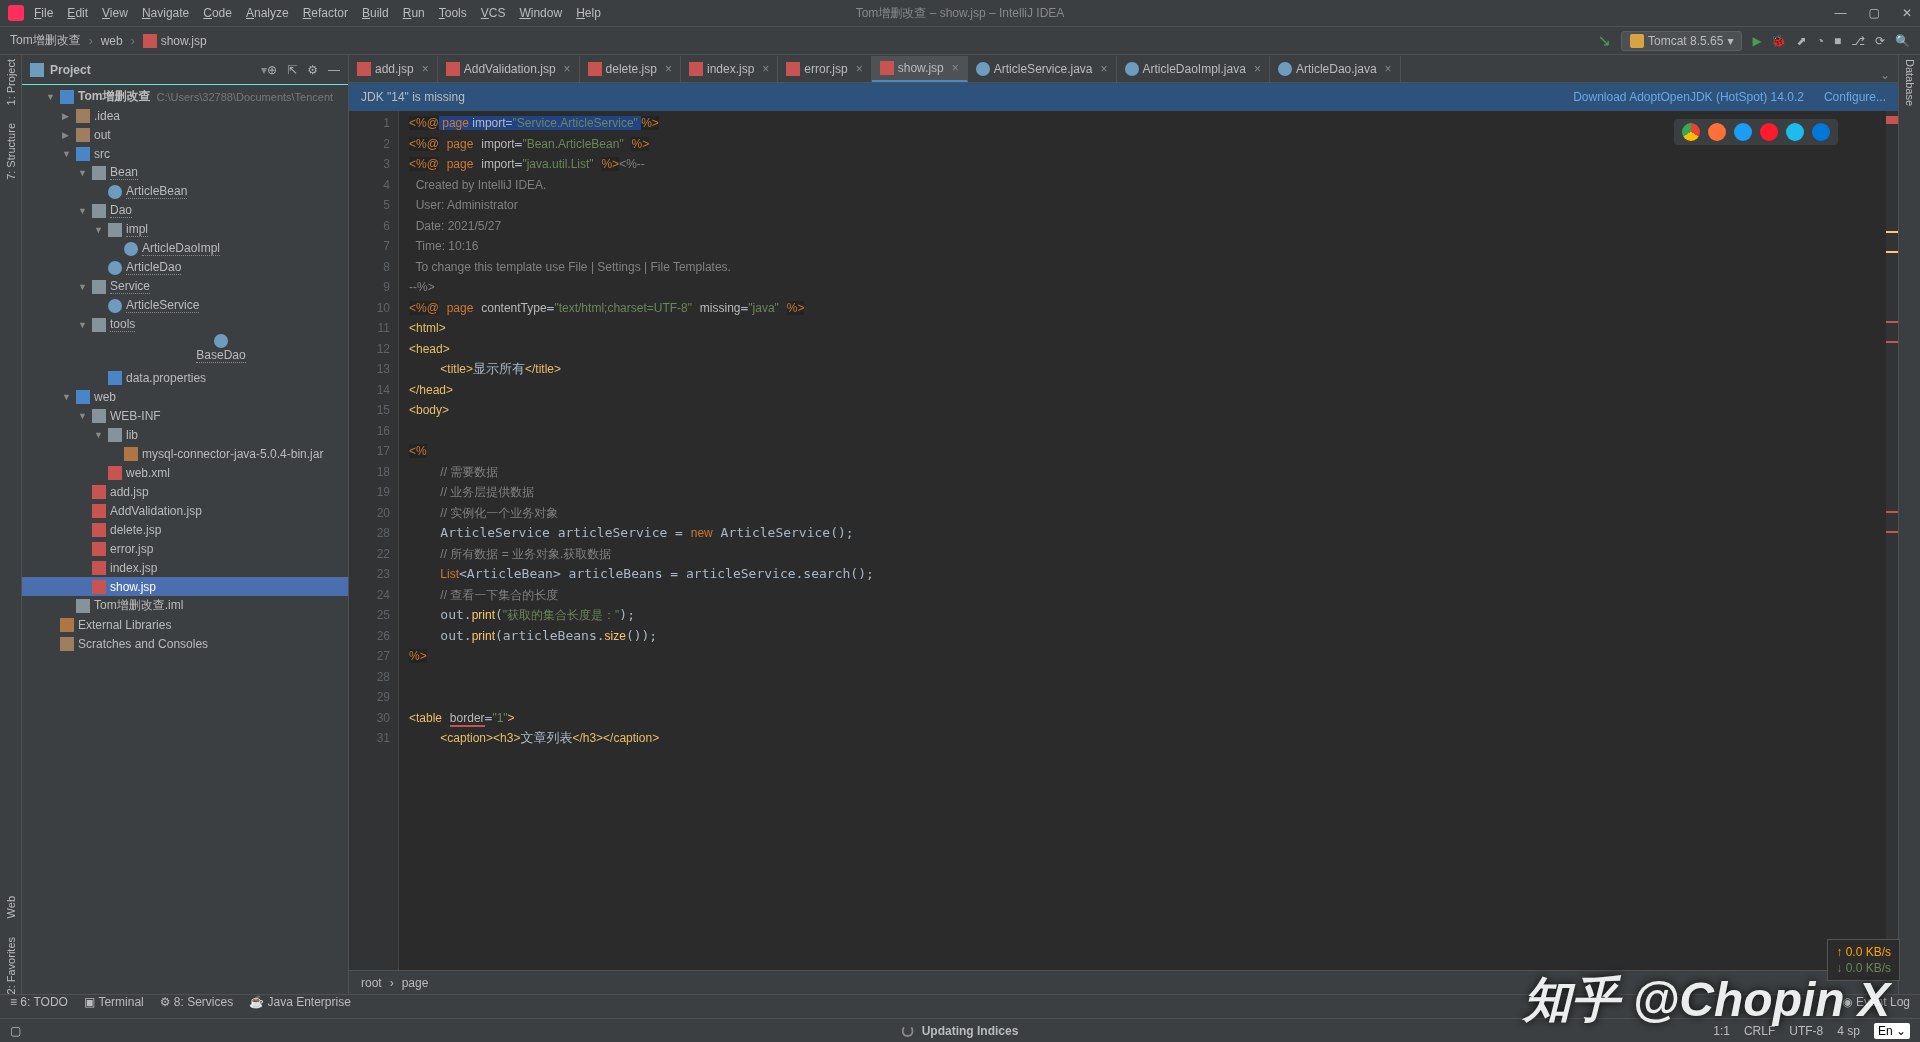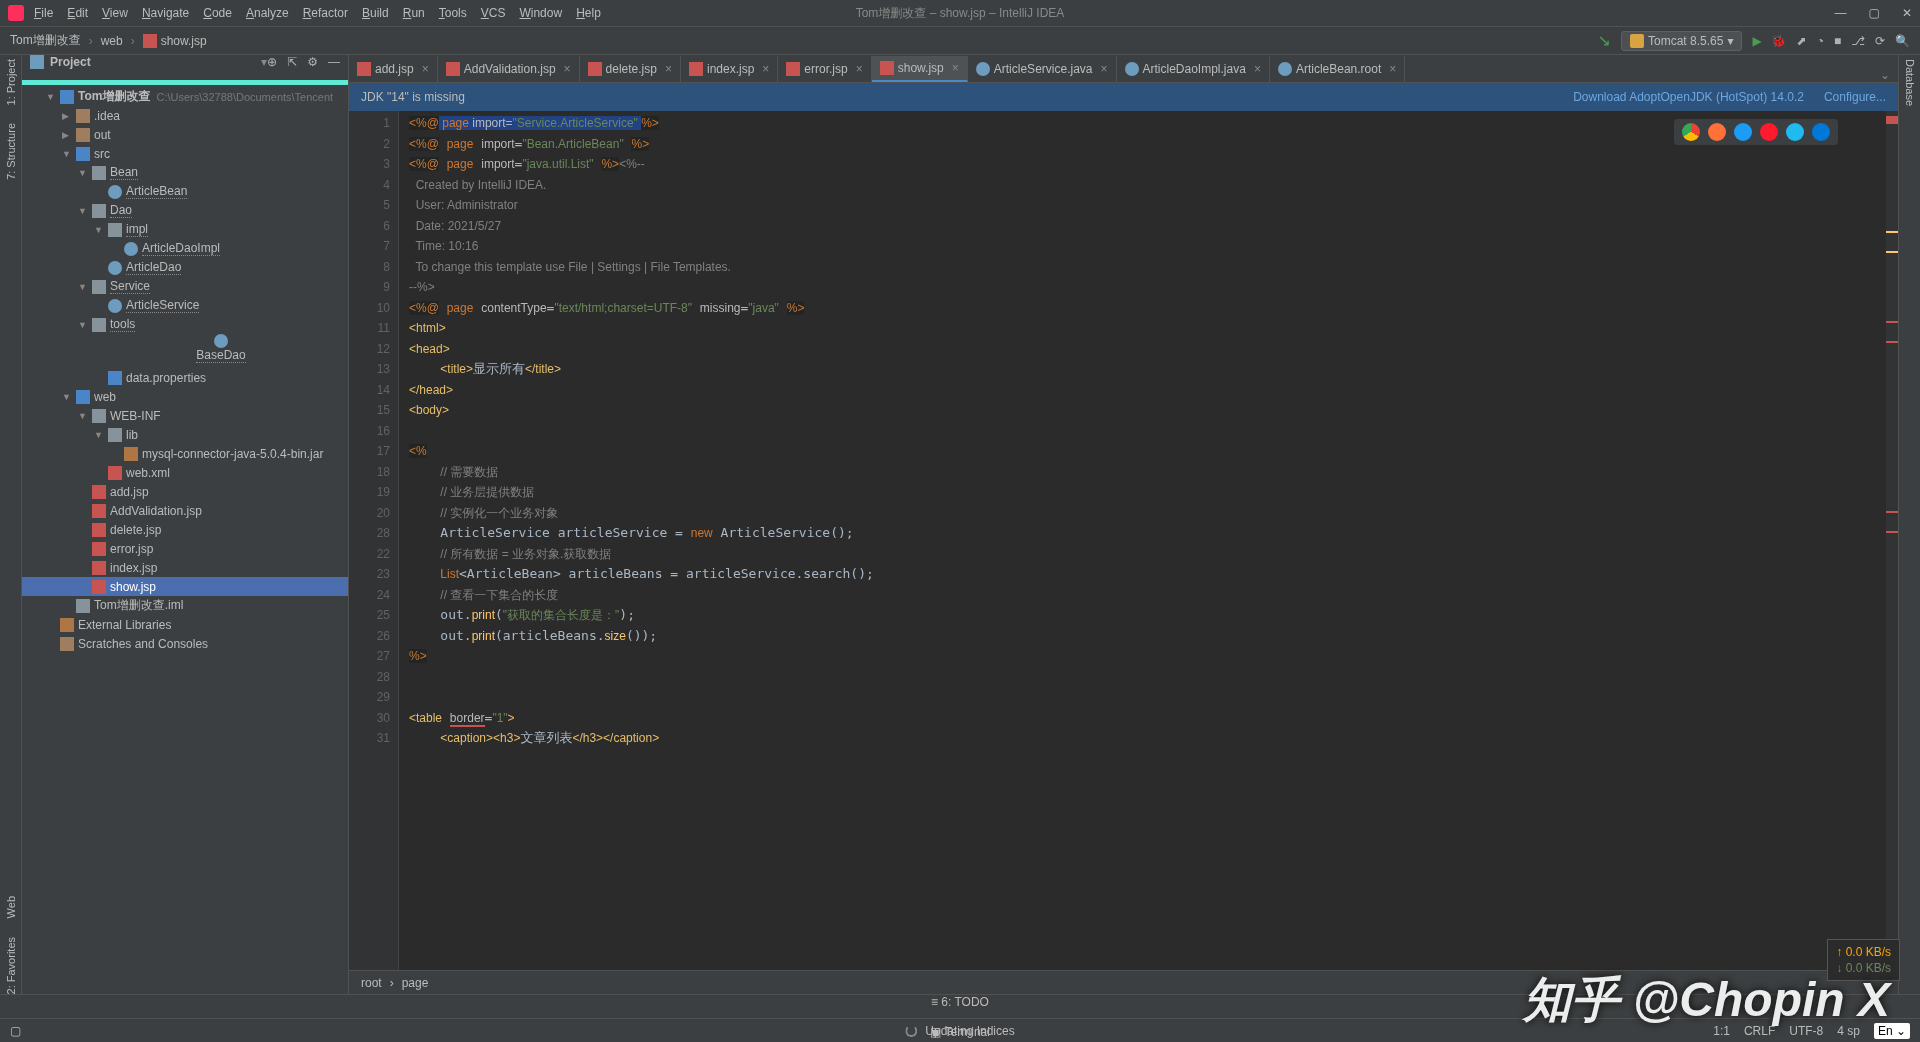--- a/index.html
+++ b/index.html
@@ -18,21 +18,21 @@
 .toolbar-right{margin-left:auto;display:flex;align-items:center;gap:10px;}
 .build-arrow{color:#499c54;font-size:16px;}
 .run-config{background:#4c5052;border:1px solid #5e6060;padding:2px 8px;border-radius:3px;color:#bbb;display:flex;align-items:center;gap:4px;}
 .tomcat-icon{width:14px;height:14px;background:#d9a343;border-radius:2px;}
 .toolbar-btn{color:#afb1b3;cursor:pointer;}
 .run-btn{color:#499c54;}
 .main-area{display:flex;height:calc(100% - 55px - 24px - 24px);}
 .left-gutter{width:22px;background:#3c3f41;border-right:1px solid #515151;display:flex;flex-direction:column;align-items:center;padding-top:4px;gap:18px;}
 .gutter-text{writing-mode:vertical-lr;transform:rotate(180deg);color:#bbb;font-size:11px;cursor:pointer;}
 .sidebar{width:327px;background:#3c3f41;border-right:1px solid #515151;display:flex;flex-direction:column;}
-.sidebar-header{height:30px;display:flex;padding:0 8px;border-bottom:5px solid #5eead4;}
+.sidebar-header{height:30px;display:flex;align-items:center;padding:0 8px;border-bottom:1px solid #5eead4;}
 .proj-icon{width:14px;height:14px;background:#6e9cbe;margin-right:6px;}
 .sidebar-title{color:#bbb;font-weight:bold;flex:1;}
 .sidebar-tools{display:flex;gap:10px;color:#afb1b3;}
 .tree{overflow:auto;flex:1;padding:2px 0;}
 .tree-row{height:19px;display:flex;align-items:center;padding-left:8px;cursor:pointer;white-space:nowrap;}
 .tree-row.selected{background:#4b6eaf;color:#fff;}
 .tree-toggle{width:10px;color:#888;font-size:9px;}
 .tree-icon{width:14px;height:14px;margin:0 4px;flex-shrink:0;}
 .folder-icon{background:#87939a;}
 .folder-blue{background:#4a86c7;}
@@ -72,24 +72,24 @@
 .bi-chrome{background:conic-gradient(#ea4335 0 120deg,#fbbc05 120deg 240deg,#34a853 240deg);}
 .bi-firefox{background:#ff7139;}
 .bi-safari{background:#1c9cf6;}
 .bi-opera{background:#ff1b2d;}
 .bi-ie{background:#1ebbee;}
 .bi-edge{background:#0078d7;}
 .right-gutter{width:22px;background:#3c3f41;border-left:1px solid #515151;display:flex;flex-direction:column;align-items:center;padding-top:4px;}
 .marker-strip{width:12px;background:#313335;position:relative;}
 .marker{position:absolute;width:100%;height:2px;}
 .breadcrumb-code{height:24px;background:#3c3f41;border-top:1px solid #515151;display:flex;align-items:center;padding:0 12px;color:#bbb;gap:8px;}
-.bottom-bar{height:24px;background:#3c3f41;border-top:1px solid #515151;display:flex;align-items:center;padding:0 10px;gap:16px;color:#bbb;font-size:11px;flex-direction:column;}
+.bottom-bar{height:24px;background:#3c3f41;border-top:1px solid #515151;display:flex;align-items:flex-start;padding:0 10px;gap:16px;color:#bbb;font-size:11px;}
 .bottom-right{margin-left:auto;display:flex;gap:14px;align-items:center;}
 .status-bar{height:24px;background:#3c3f41;border-top:1px solid #515151;display:flex;align-items:center;padding:0 10px;color:#bbb;font-size:11px;}
-.status-center{position:absolute;left:50%;transform:translateX(-50%);display:flex;align-items:center;gap:8px;}
+.status-center{position:absolute;left:50%;transform:translateX(-50%);display:flex;align-items:center;gap:8px;font-weight:bold;}
 .spinner{width:12px;height:12px;border:2px solid #888;border-top-color:transparent;border-radius:50%;}
 .status-right{margin-left:auto;display:flex;gap:14px;align-items:center;}
 .net-speed{position:absolute;bottom:61px;right:20px;background:#2b2b2b;border:1px solid #555;padding:4px 8px;font-size:11px;line-height:16px;}
 .net-up{color:#ffa500;}
 .net-down{color:#6a8759;}
 .watermark{position:absolute;bottom:10px;right:30px;font-size:48px;font-weight:bold;color:#fff;opacity:0.9;font-style:italic;text-shadow:0 0 8px #000;}
 .underline-red{border-bottom:2px solid #c75450;}
 </style>
 </head>
 <body>
@@ -352,21 +352,21 @@
           <span>ArticleService.java</span>
           <span class="tab-close">×</span>
         </div>
         <div class="tab">
           <span class="tab-icon java-icon"></span>
           <span>ArticleDaoImpl.java</span>
           <span class="tab-close">×</span>
         </div>
         <div class="tab">
           <span class="tab-icon java-icon"></span>
-          <span>ArticleBean.root</span>
+          <span>ArticleDao.java</span>
           <span class="tab-close">×</span>
         </div>
         <div style="margin-left: auto; padding: 0px 8px; color: rgb(136, 136, 136);">⌄</div>
       </div>
     <div class="notification-bar">
       <span>JDK "14" is missing</span>
       <div class="notif-links">
         <span class="notif-link">Download AdoptOpenJDK (HotSpot) 14.0.2</span>
         <span class="notif-link">Configure...</span>
       </div>

